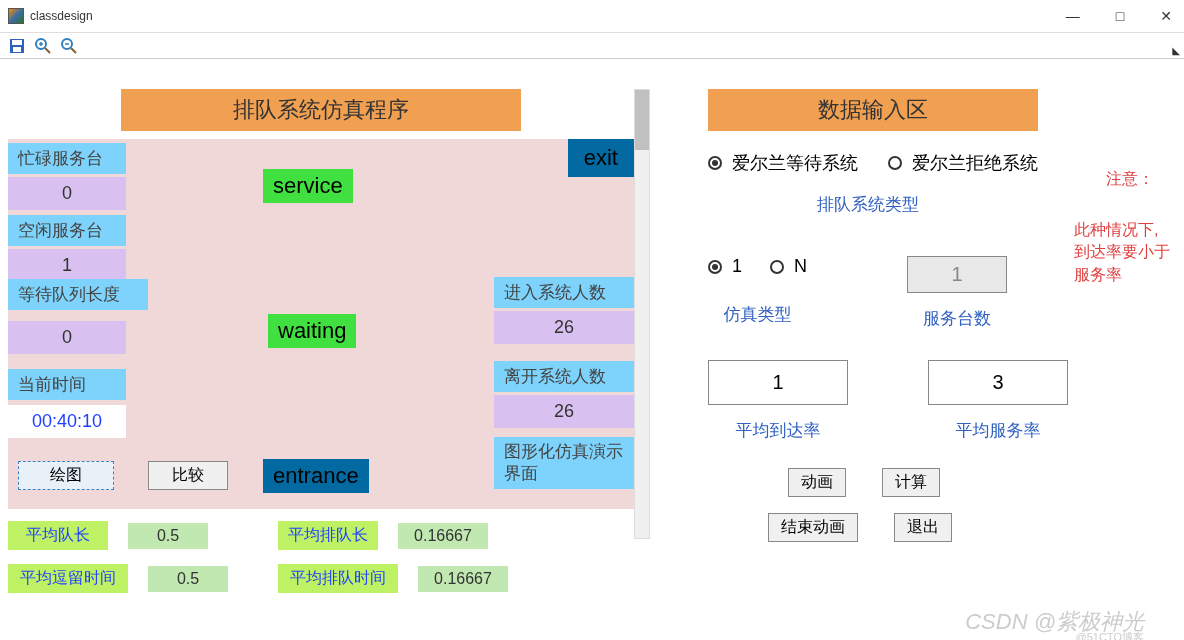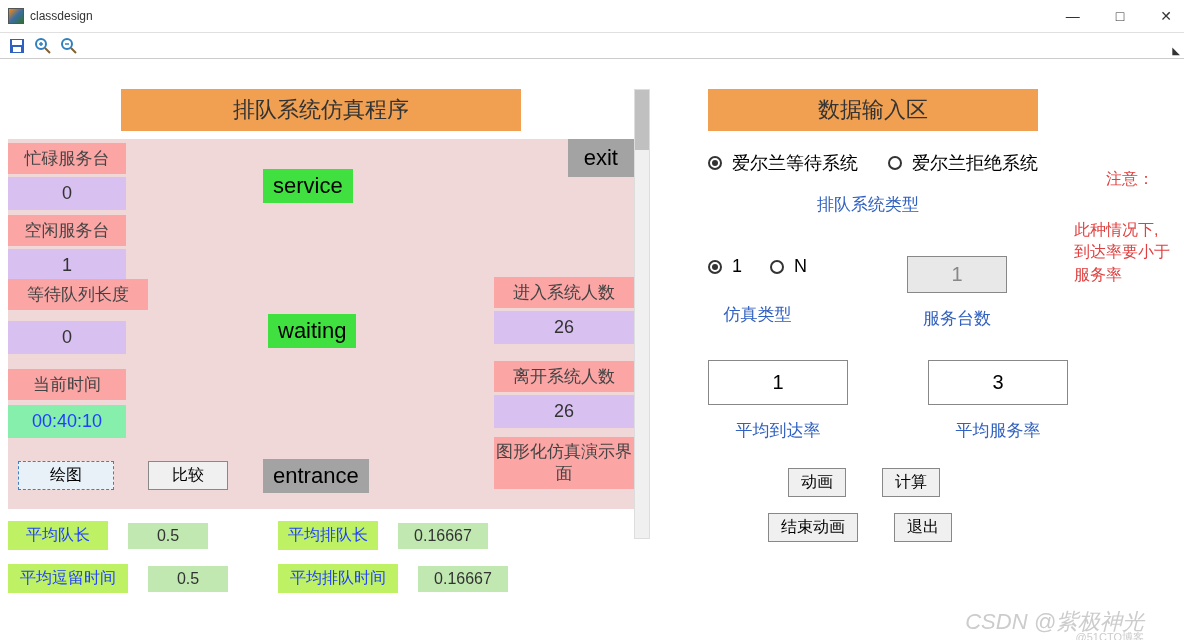--- a/index.html
+++ b/index.html
@@ -20,25 +20,25 @@
 .left-panel { width: 626px; margin-left: 8px; position: relative; }
 .scrollbar { width: 16px; background: #f0f0f0; border: 1px solid #ddd; height: 450px; position: relative; }
 .scrollbar .thumb { position: absolute; top: 0; left: 0; right: 0; height: 60px; background: #c0c0c0; }
 .right-panel { flex: 1; margin-left: 18px; position: relative; }
 
 .orange-header { background: #f0a050; color: #333; text-align: center; font-size: 22px; padding: 6px 0; }
 .left-header { width: 400px; margin: 0 auto 8px auto; }
 .right-header { width: 330px; margin-left: 40px; margin-bottom: 20px; }
 
 .sim-area { background: #f0d8d8; height: 370px; position: relative; }
-.label-gray { background: #fca5a5; color: #444; font-size: 17px; text-align: center; padding: 4px 2px; position: absolute; }
+.label-gray { background: #7dd3fc; color: #444; font-size: 17px; text-align: left; padding: 4px 10px; position: absolute; }
 .val-purple { background: #d8c0f0; color: #333; font-size: 18px; text-align: center; padding: 6px 2px; position: absolute; }
 .tag-green { background: #40e040; color: #000; font-size: 22px; text-align: center; padding: 4px 10px; position: absolute; }
-.tag-cyan { background: #a3a3a3; color: #000; font-size: 22px; text-align: center; padding: 4px 10px; position: absolute; }
-.time-val { background: #86efac; color: #2040ff; font-size: 18px; text-align: center; padding: 6px 2px; position: absolute; }
+.tag-cyan { background: #0369a1; color: #000; font-size: 22px; text-align: center; padding: 4px 10px; position: absolute; }
+.time-val { background: #ffffff; color: #2040ff; font-size: 18px; text-align: center; padding: 6px 2px; position: absolute; }
 
 .btn { border: 1px solid #888; background: #f0f0f0; font-size: 16px; padding: 3px 12px; cursor: pointer; }
 .btn-sel { border: 1px dashed #4080c0; background: #e8f0f8; }
 
 .stat-label { background: #bef264; color: #2040ff; font-size: 16px; text-align: center; padding: 4px 6px; }
 .stat-val { background: #c0e8b0; color: #333; font-size: 16px; text-align: center; padding: 4px 6px; }
 
 .radio-row { display: flex; gap: 10px; align-items: center; font-size: 18px; }
 .radio { width: 14px; height: 14px; border: 2px solid #333; border-radius: 50%; display: inline-flex; align-items: center; justify-content: center; }
 .radio.checked::after { content: ""; width: 6px; height: 6px; background: #333; border-radius: 50%; }

